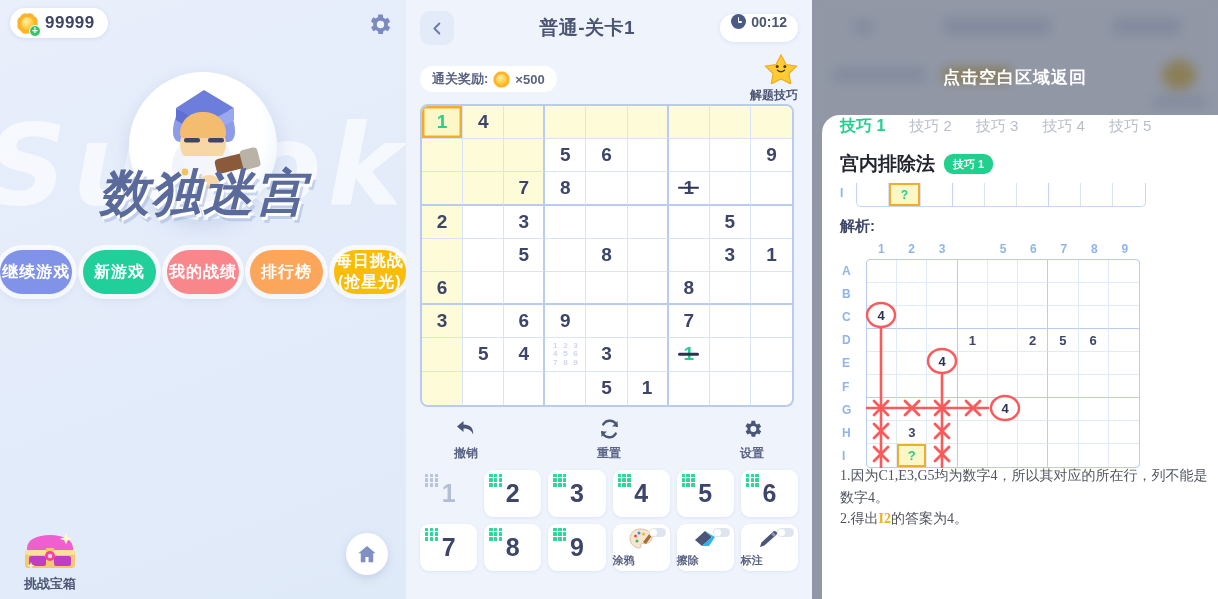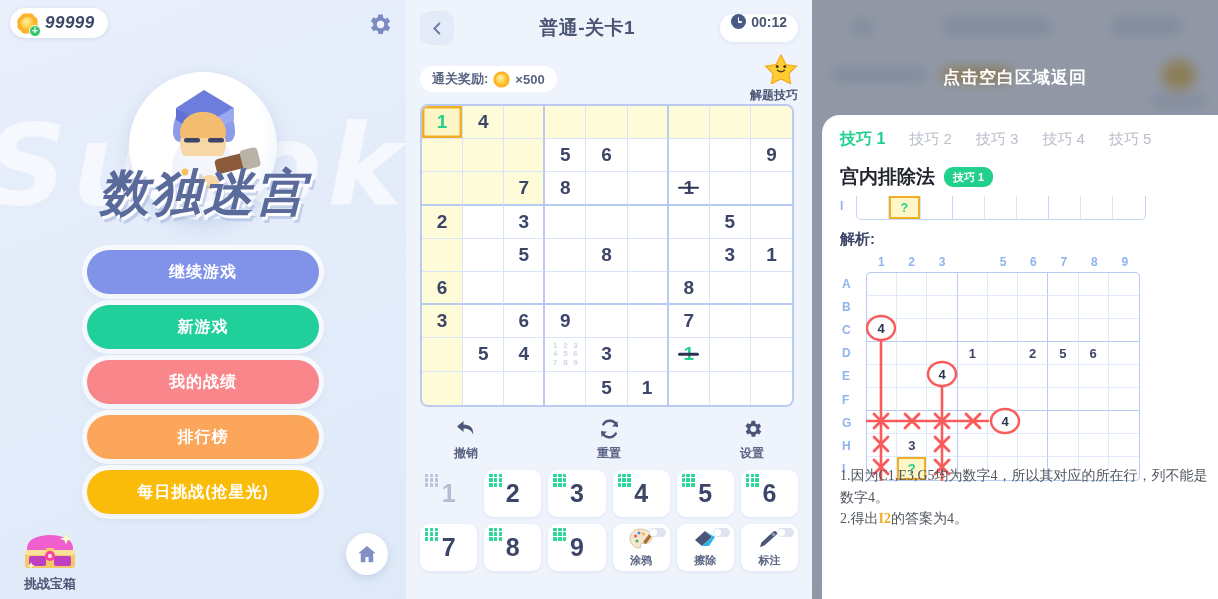--- a/index.html
+++ b/index.html
@@ -22,21 +22,21 @@
     color: rgba(255,255,255,.62); font-style: italic;
     font-family: "DejaVu Sans", sans-serif; user-select: none;
     white-space: nowrap;
   }
   .coin-pill {
     position: absolute; top: 8px; left: 10px; height: 30px;
     display: flex; align-items: center; gap: 6px;
     background: #fff; border-radius: 16px; padding: 0 13px 0 6px;
     box-shadow: 0 1px 4px rgba(100,120,170,.16);
   }
-  .coin-pill .num { font-size: 17px; font-weight: 700; color: #3c4566; letter-spacing: .5px; font-style: italic; }
+  .coin-pill .num { font-size: 17px; font-weight: 700; color: #3c4566; letter-spacing: .5px; }
   .sunicon { position: relative; width: 23px; height: 23px; flex: 0 0 23px; }
   .sunicon .rays {
     position:absolute; inset:0; border-radius:50%;
     background: radial-gradient(circle at 50% 50%, #ffd44a 0 42%, #ffb01f 42% 56%, transparent 57%);
   }
   .sunicon .rays::before, .sunicon .rays::after{
     content:""; position:absolute; inset:1px; border-radius: 6px;
     background:#ffb32a;
   }
   .sunicon .rays::before { transform: rotate(22deg) scale(.86); }
@@ -63,21 +63,21 @@
     background: radial-gradient(circle at 45% 40%, #ffffff 0 55%, #dbe9fb 100%);
     position: relative; box-shadow: 0 6px 18px rgba(120,150,200,.25);
   }
   .wiz { position:absolute; inset:0; }
   .logo-title {
     position:absolute; top:160px; left:0; right:0; text-align:center;
     font-size: 50px; font-weight: 900; letter-spacing: 2px; font-style: italic;
     color:#5a6a9a; text-shadow: 2px 3px 0 #ffffff, 4px 6px 0 rgba(150,170,215,.45);
     font-family:"DejaVu Sans", sans-serif;
   }
-  .menu { position:absolute; top:250px; left:0; right:0; display:flex; flex-direction:column; align-items:center; gap:11px; }
+  .menu { position:absolute; top:250px; left:0; right:0; display:flex; flex-direction:row; align-items:center; gap:11px; }
   .mbtn {
     width: 232px; height: 44px; border-radius: 22px; border:none; cursor:pointer;
     color:#fff; font-size:16px; font-weight:700; letter-spacing:1px;
     font-family:"Liberation Sans", sans-serif;
     box-shadow: 0 0 0 5px rgba(255,255,255,.72), 0 4px 10px rgba(120,140,190,.22);
   }
   .mbtn.b1{background:#8093e8;} .mbtn.b2{background:#21cf9a;}
   .mbtn.b3{background:#fba65a;} .mbtn.b4{background:#f9868b;}
   .mbtn.b5{background:#fbbc09;}
   .chest {
@@ -151,36 +151,36 @@
     height:47px; background:#fff; border-radius:9px; position:relative; cursor:pointer;
     display:flex;align-items:center;justify-content:center;
     font-size:25px; font-weight:700; color:#3d4568;
     box-shadow:0 1px 3px rgba(110,135,185,.13);
   }
   .pad.used { background:#eef3fc; color:#b3bed4; box-shadow:none; }
   .dot9 { position:absolute; left:5px; top:4px; width:13px;height:13px;
           display:grid;grid-template-columns:repeat(3,1fr);grid-template-rows:repeat(3,1fr);gap:1.4px; }
   .dot9 i{background:#2fd69a;border-radius:.5px;display:block;}
   .pad.used .dot9 i{background:#b9c4da;}
-  .pad .tl { font-size:11px; font-weight:600; color:#5a6383; position:absolute; bottom:3px; left:0; right:0; text-align:center; }
+  .pad .tl { font-size:11px; font-weight:600; color:#5a6383; position:absolute; bottom:3px; left:0; right:0; }
   .pad .ico { margin-bottom:11px; }
   .toggle { position:absolute; right:4px; top:4px; width:17px;height:9px;border-radius:5px;background:#dfe5f0; }
   .toggle::after{content:"";position:absolute;left:1px;top:1px;width:7px;height:7px;border-radius:50%;background:#fff;}
 
   
   #panel-tips { width:406px; height:599px; background:#eef3fc; position:relative; }
   .blurbg { position:absolute; inset:0; background:#eef3fc; filter: blur(6px); }
   .blur-row { position:absolute; background:#c9d4e8; border-radius:8px; opacity:.75; }
   .dim { position:absolute; inset:0; background:rgba(30,40,60,.45); }
   .dim-hint { position:absolute; top:66px; left:0; right:0; text-align:center;
               color:#fff; font-size:17px; font-weight:700; letter-spacing:1px; }
   .sheet {
     position:absolute; left:10px; right:0; top:115px; bottom:0;
     background:#fff; border-top-left-radius:18px; border-top-right-radius:0;
-    padding:14px 16px 0 18px; overflow:hidden;
+    padding:1px 16px 0 18px; overflow:hidden;
   }
   .tabs { display:flex; gap:24px; align-items:baseline; }
   .tab { font-size:15px; color:#b9bec9; cursor:pointer; }
   .tab.active { color:#22d08d; font-weight:700; font-size:16px; }
   .sheet-h { display:flex; align-items:center; gap:9px; margin-top:14px; }
   .sheet-h .t { font-size:19px; font-weight:800; color:#22252e; }
   .badge { background:#22d08d; color:#fff; font-size:11px; font-weight:700; border-radius:9px; padding:2.5px 9px; }
   .mini-strip { margin-top:6px; height:26px; position:relative; }
   .mini-strip .lab { position:absolute; left:0; top:3px; font-size:12px; color:#8fb4ef; font-weight:700; }
   .mini-row { position:absolute; left:16px; top:0; width:290px; height:24px;

